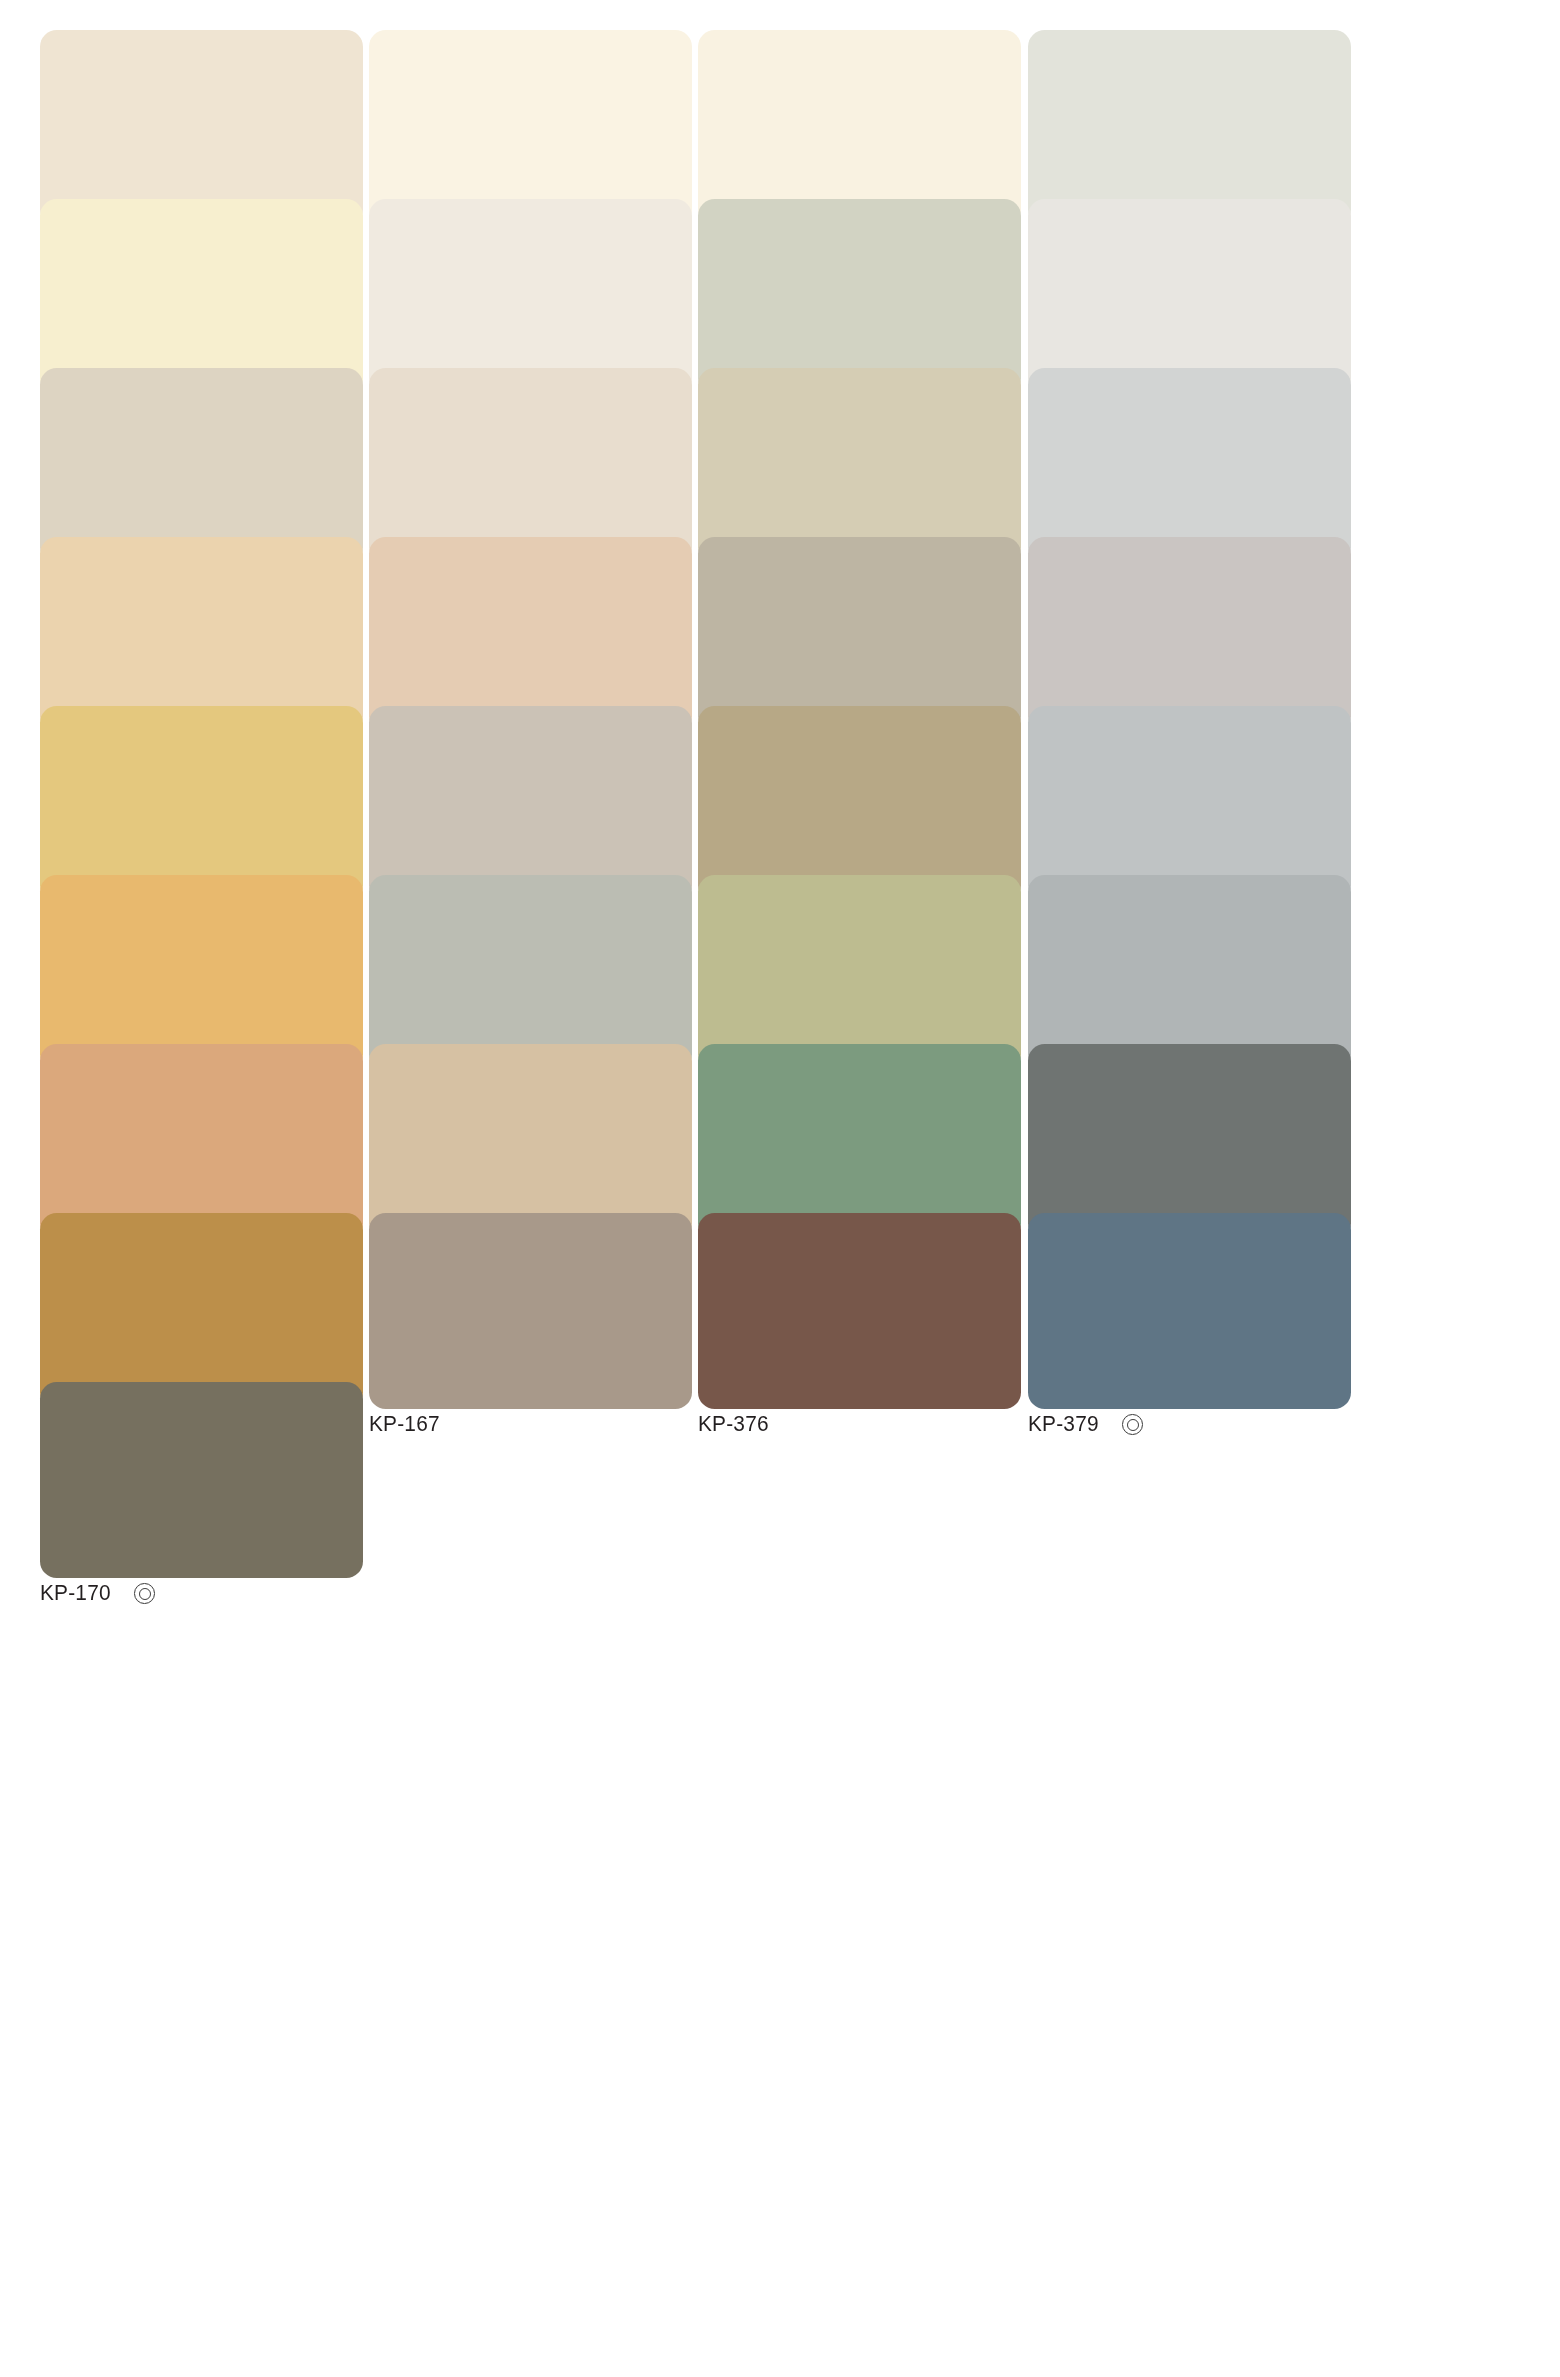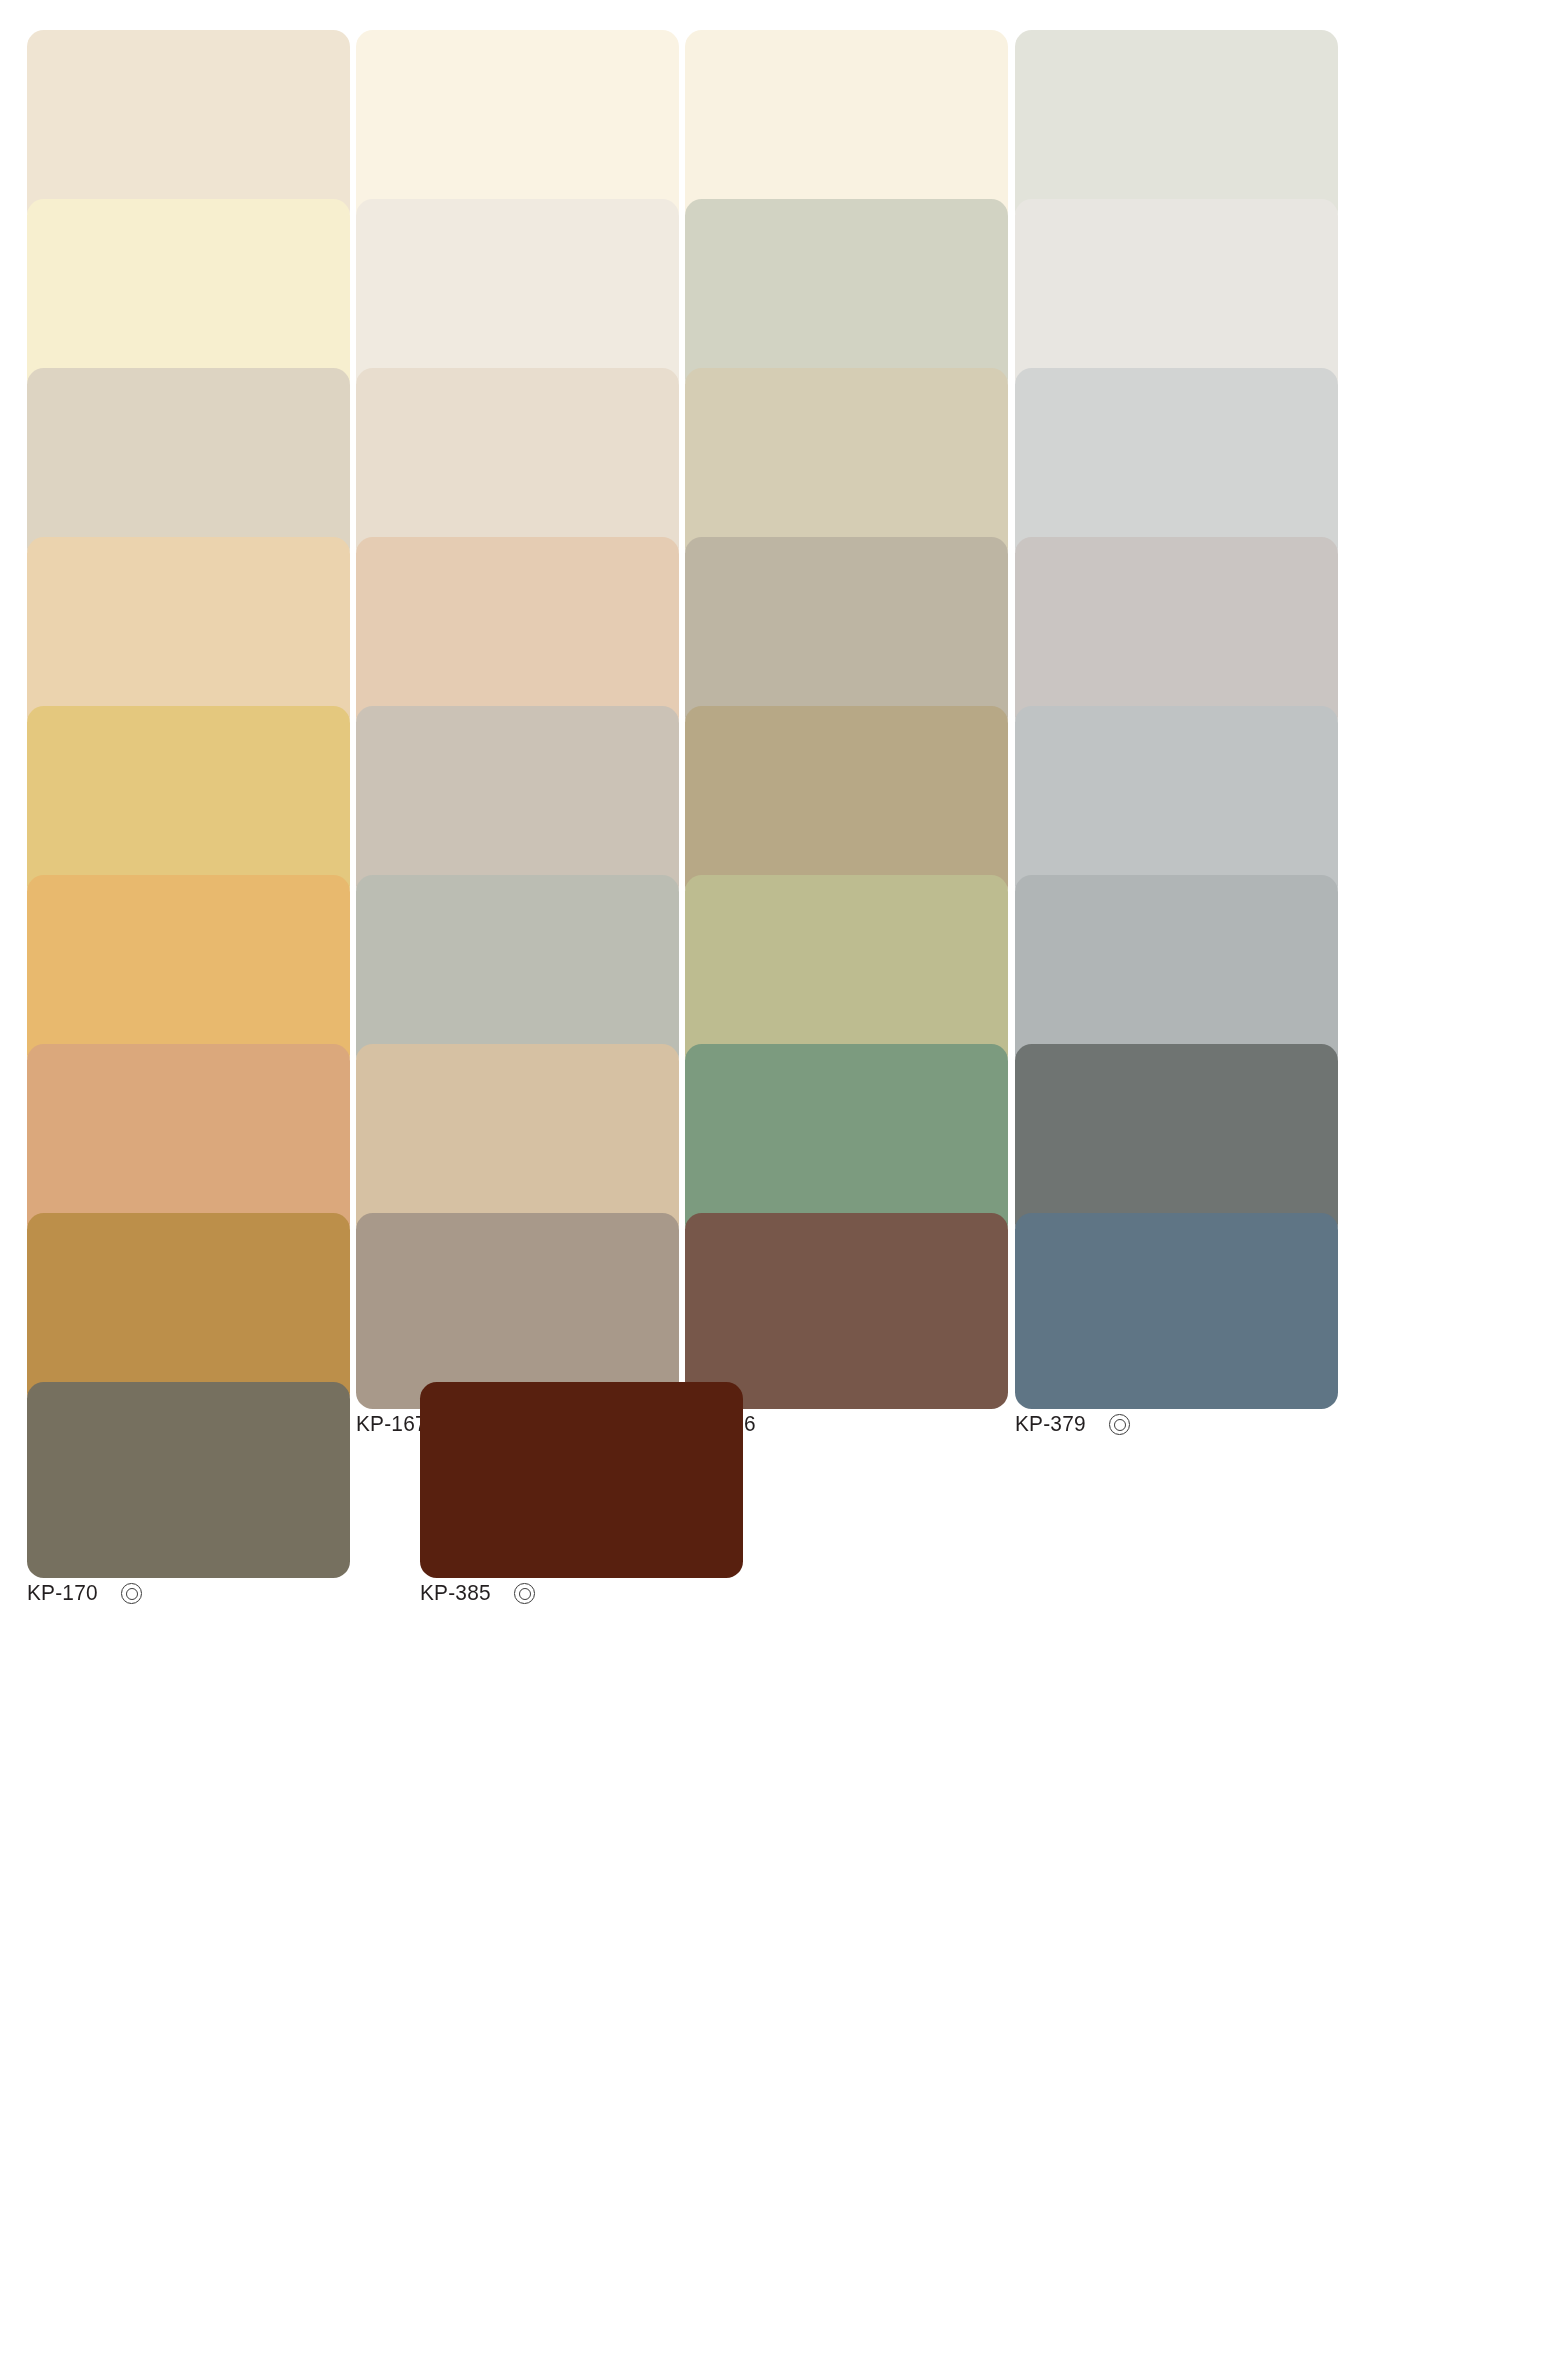--- a/index.html
+++ b/index.html
@@ -12,21 +12,21 @@
   body {
     width: 1560px;
     height: 2378px;
     font-family: "Liberation Sans", "DejaVu Sans", sans-serif;
     position: relative;
     overflow: hidden;
   }
 
   #swatch-grid {
     position: absolute;
-    left: 0;
+    left: 13px;
     top: 0;
     width: 1344px;
     height: 2378px;
     padding: 29.6px 0 0 26.6px;
   }
 
   .swatch-row {
     display: flex;
     flex-direction: row;
     height: 169px;
@@ -309,27 +309,20 @@
       </div>
     </div>
     <div class="swatch-row">
       <div class="swatch-cell">
         <div class="swatch-chip" style="background-color: rgb(118, 112, 95);"></div>
         <div class="swatch-caption">
           <span class="swatch-label">KP-170</span>
           <span class="swatch-mark"></span>
         </div>
       </div>
-      <div class="swatch-cell">
-        <div class="swatch-chip" style="background-color: rgb(88, 32, 15);"></div>
-        <div class="swatch-caption">
-          <span class="swatch-label">KP-385</span>
-          <span class="swatch-mark"></span>
-        </div>
-      </div>
       <div class="swatch-cell empty">
         <div class="swatch-chip"></div>
         <div class="swatch-caption">
           <span class="swatch-label"></span>
         </div>
       </div>
     </div>
   </div>
 
 

